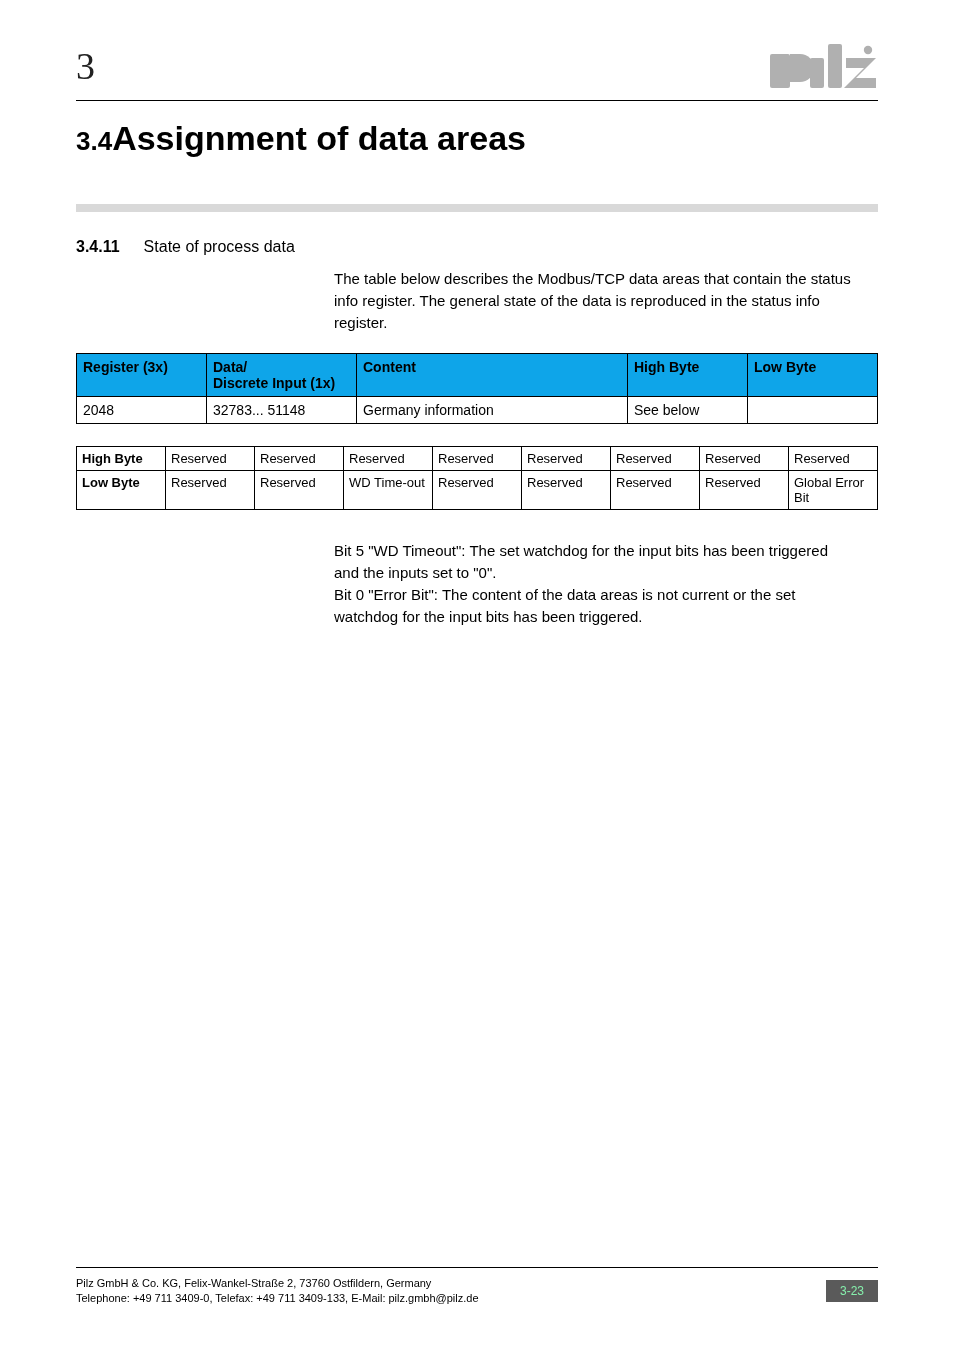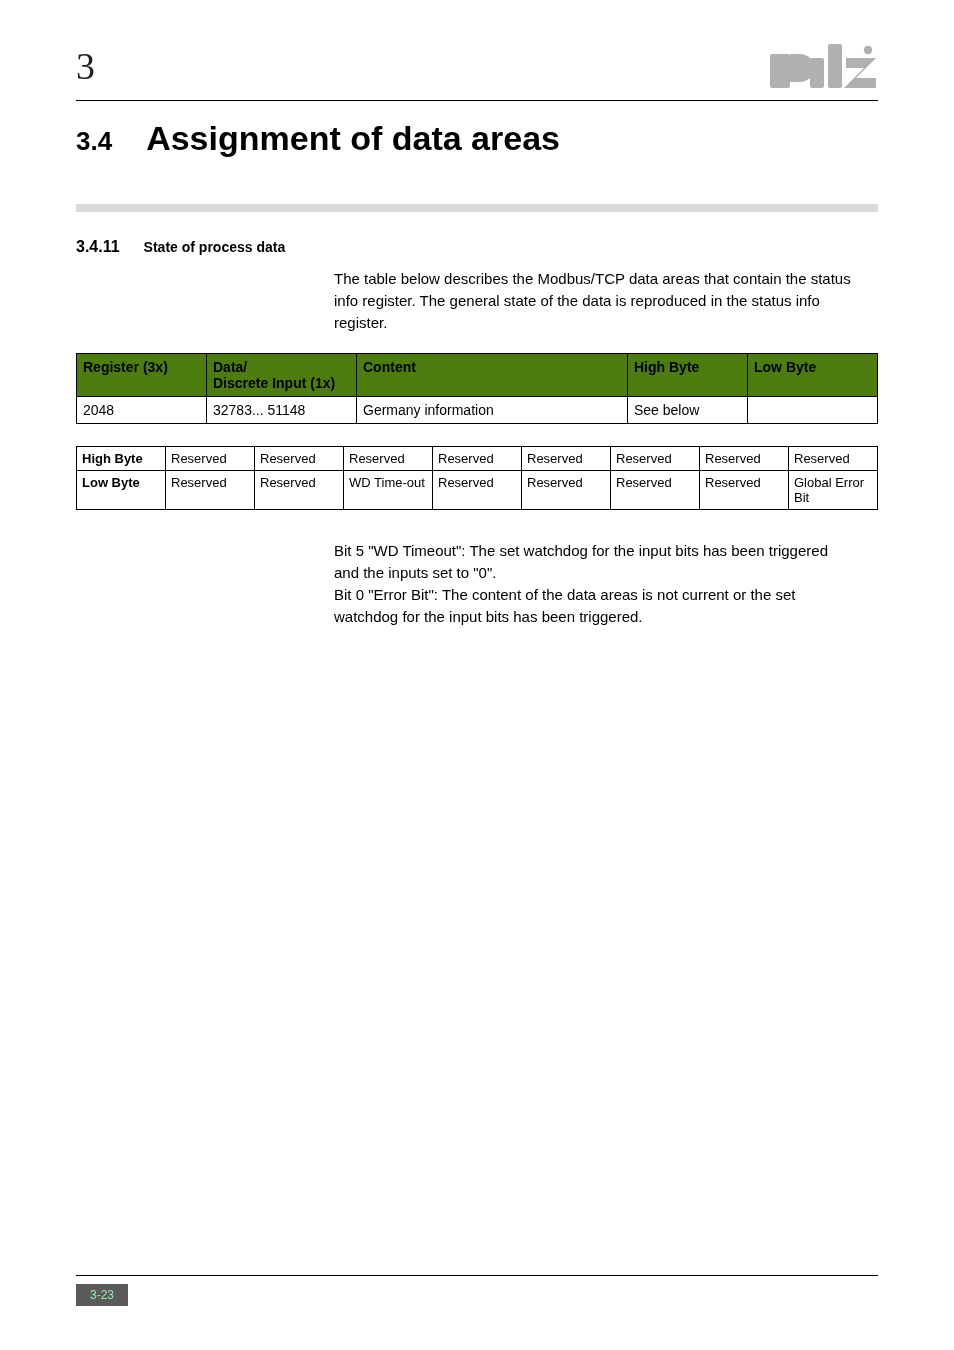--- a/index.html
+++ b/index.html
@@ -47,21 +47,20 @@
     margin-bottom: -4px;
   }
   .hr-thin {
     border: none;
     border-top: 1.5px solid #000;
     margin: 12px 0 18px 0;
   }
   .section-row {
     display: flex;
     align-items: baseline;
-    gap: 34px;
     margin-top: 6px;
   }
   .section-num {
     font-size: 26px;
     font-weight: 700;
   }
   .section-title {
     font-size: 34px;
     font-weight: 700;
   }
@@ -75,22 +74,22 @@
     display: flex;
     align-items: baseline;
     gap: 24px;
     text-align: right;
   }
   .subsection-num {
     font-size: 16px;
     font-weight: 700;
   }
   .subsection-title {
-    font-size: 14px;
-    font-weight: 700;
+    font-size: 16px;
+    font-weight: 400;
   }
   .body-block {
     margin-left: 258px;
     margin-top: 12px;
     font-size: 15px;
     line-height: 1.45;
     max-width: 520px;
   }
   .body-block p {
     margin: 0 0 18px 0;
@@ -108,21 +107,21 @@
     margin-top: 20px;
     font-size: 14px;
   }
   table.t1 th, table.t1 td {
     border: 1px solid #000;
     padding: 5px 6px;
     text-align: left;
     vertical-align: top;
   }
   table.t1 th {
-    background: #4d7c0f;
+    background: #0ea5e9;
     font-weight: 700;
   }
   table.t2 {
     width: 100%;
     border-collapse: collapse;
     margin-top: 22px;
     font-size: 13px;
     table-layout: fixed;
   }
   table.t2 th, table.t2 td {
@@ -262,17 +261,21 @@
     </table>
 
   <div class="body-block2">
     <div>Bit 5 "WD Timeout": The set watchdog for the input bits has been triggered and the inputs set to "0".</div>
     <div>Bit 0 "Error Bit": The content of the data areas is not current or the set watchdog for the input bits has been triggered.</div>
   </div>
 
   <div class="footer">
     <hr class="footer-line">
     <div class="footer-row">
+      <div class="footer-text">
+        <div>Pilz GmbH &amp; Co. KG, Felix-Wankel-Straße 2, 73760 Ostfildern, Germany</div>
+        <div>Telephone: +49 711 3409-0, Telefax: +49 711 3409-133, E-Mail: pilz.gmbh@pilz.de</div>
+      </div>
       <div class="page-badge">3-23</div>
     </div>
   </div>
 
 </div>
 
 </body></html>

